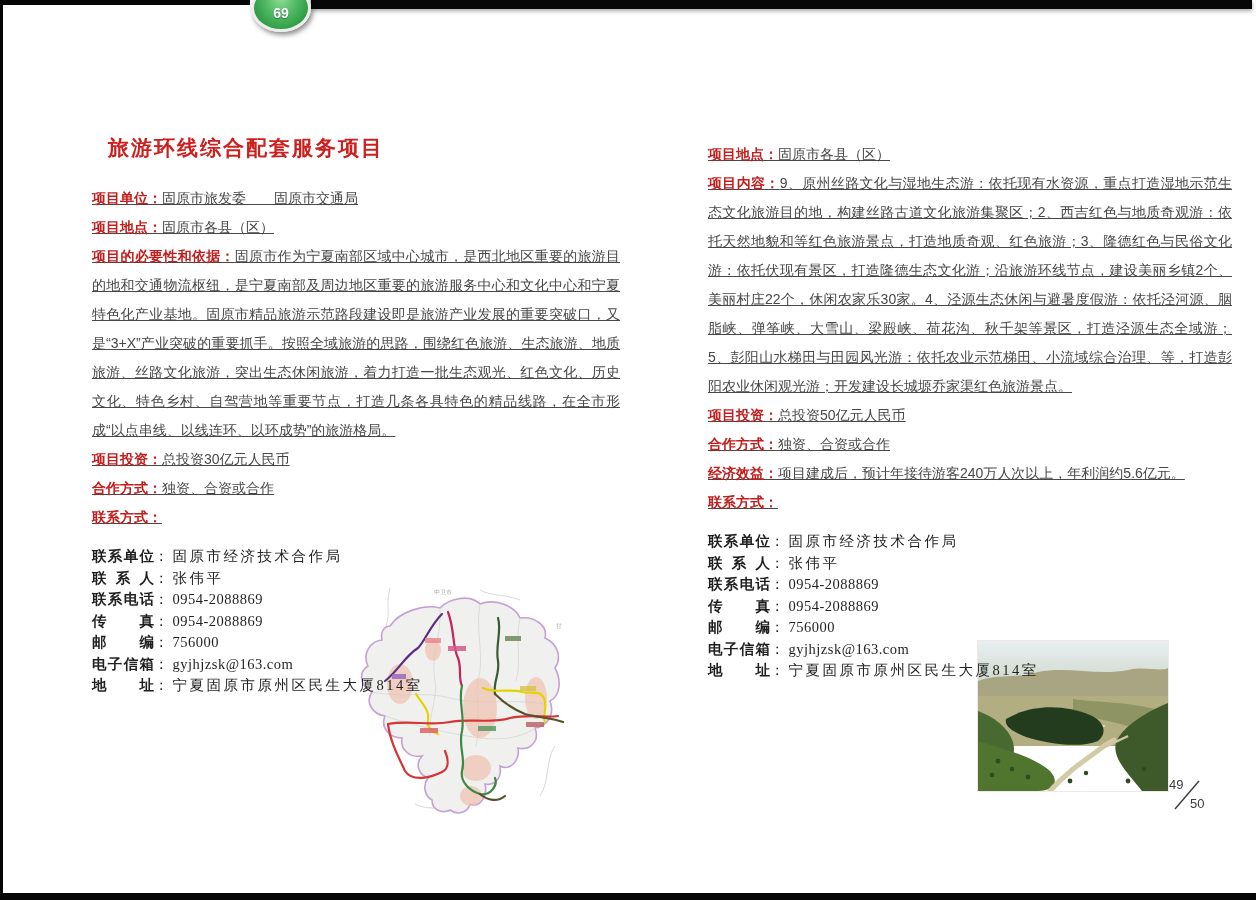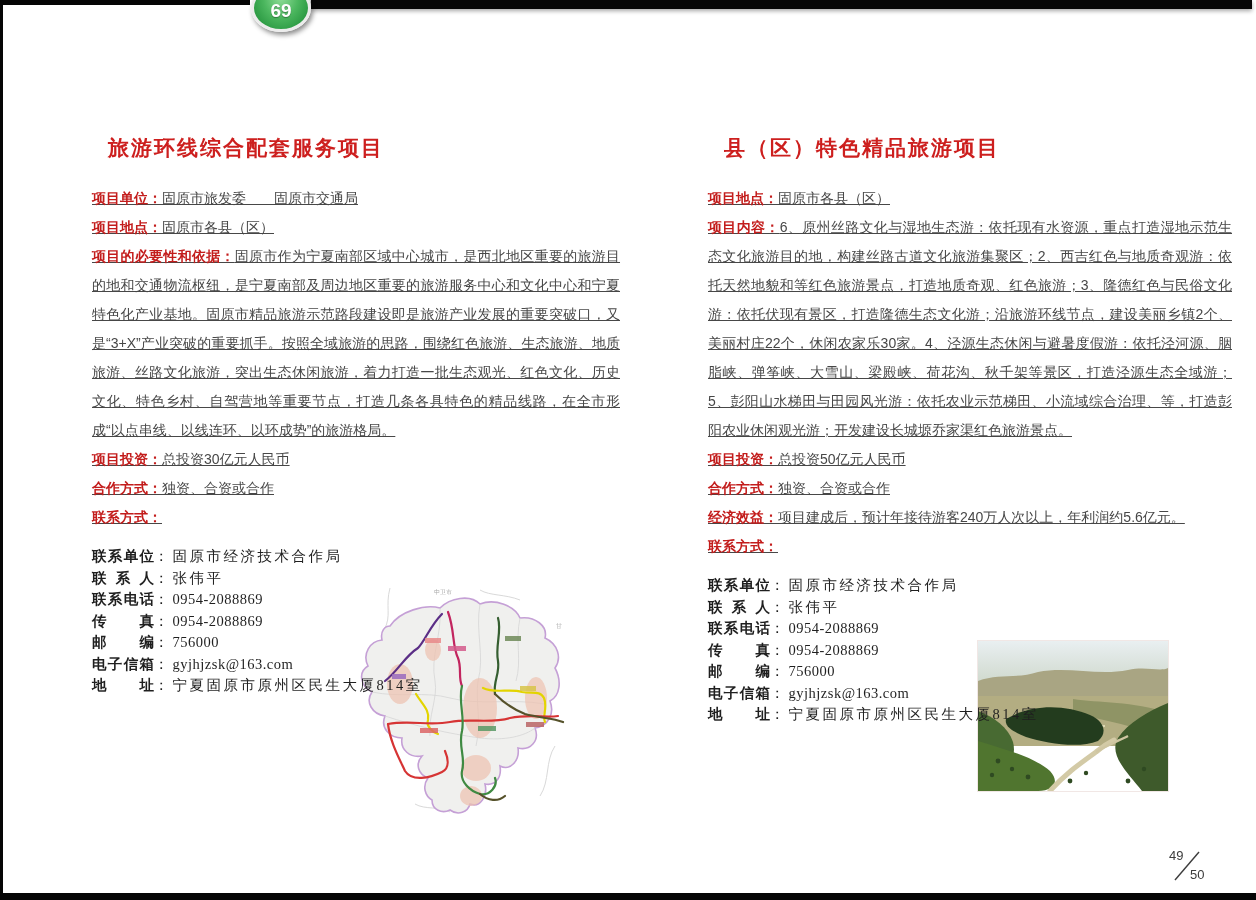--- a/index.html
+++ b/index.html
@@ -9,21 +9,21 @@
   .left-border{position:absolute;left:0;top:0;width:3px;height:900px;background:#050505;}
   .top-strip{position:absolute;left:0;top:0;width:250px;height:5px;background:#050505;}
   .top-bar{position:absolute;left:311px;top:0;width:941px;height:9px;background:#070707;
            box-shadow:0 2px 4px rgba(0,0,0,.35);}
   .bottom-bar{position:absolute;left:0;top:893px;width:1256px;height:7px;background:#050505;}
   
   .badge{position:absolute;left:251px;top:-16px;width:54px;height:42px;border-radius:50%;
          background:radial-gradient(ellipse at 50% 25%,#8fdd97 0%,#4cb75f 45%,#2f9d46 75%,#20873a 100%);
          border:3px solid #ececec;box-shadow:2px 3px 5px rgba(0,0,0,.45);
          display:flex;align-items:flex-end;justify-content:center;z-index:5;}
-  .badge span{color:#ffffff;font-weight:bold;font-size:19px;line-height:1;padding-bottom:9px;
+  .badge span{color:#ffffff;font-weight:bold;font-size:14px;line-height:1;padding-bottom:9px;
               text-shadow:0 1px 1px rgba(0,0,0,.35);}
   
   .col{position:absolute;top:118px;z-index:2;}
   .col-left{left:92px;width:528px;}
   .col-right{left:708px;width:524px;}
   .title{margin:16px;font-size:21px;font-weight:bold;color:#cd1f1e;letter-spacing:2px;}
   .body-text{margin-top:22px;font-size:14px;line-height:29px;color:#474747;text-align:justify;}
   .sec{margin:0;text-decoration:underline;}
   .lab{color:#c31d1c;font-weight:bold;}
   
@@ -32,21 +32,21 @@
   .crow{white-space:nowrap;}
   .clab{display:inline-block;width:62px;text-align:justify;text-align-last:justify;font-weight:bold;}
   .colon{margin:0 4px 0 0;}
   .cval{letter-spacing:2.5px;}
   .cval-num{letter-spacing:.5px;}
   
   .map-wrap{position:absolute;left:330px;top:586px;width:237px;height:232px;z-index:1;}
   .photo-wrap{position:absolute;left:978px;top:641px;width:190px;height:150px;z-index:1;
               box-shadow:0 0 0 1px rgba(200,160,150,.25);}
   
-  .pagenum{position:absolute;left:1166px;top:847px;width:44px;height:36px;z-index:4;}
+  .pagenum{position:absolute;left:1166px;top:776px;width:44px;height:36px;z-index:4;}
   .pagenum text{font-family:"Liberation Sans",sans-serif;font-size:13px;fill:#3c3c3c;}
 </style>
 </head>
 <body>
 
 <div class="page">
 
   <div class="left-border"></div>
   <div class="top-strip"></div>
   <div class="top-bar"></div>
@@ -71,24 +71,23 @@
       <div class="crow"><span class="clab">联系人</span><span class="colon">：</span><span class="cval">张伟平</span></div>
       <div class="crow"><span class="clab">联系电话</span><span class="colon">：</span><span class="cval cval-num">0954-2088869</span></div>
       <div class="crow"><span class="clab">传真</span><span class="colon">：</span><span class="cval cval-num">0954-2088869</span></div>
       <div class="crow"><span class="clab">邮编</span><span class="colon">：</span><span class="cval cval-num">756000</span></div>
       <div class="crow"><span class="clab">电子信箱</span><span class="colon">：</span><span class="cval cval-num">gyjhjzsk@163.com</span></div>
       <div class="crow"><span class="clab">地址</span><span class="colon">：</span><span class="cval">宁夏固原市原州区民生大厦814室</span></div>
     </div>
   </div>
 
   <div class="col col-right">
-    <h1 class="title">县（区）特色精品旅游项目</h1>
     <div class="body-text">
       <p class="sec"><span class="lab">项目地点：</span><span>固原市各县（区）</span></p>
-      <p class="sec"><span class="lab">项目内容：</span><span>6、原州丝路文化与湿地生态游：依托现有水资源，重点打造湿地示范生态文化旅游目的地，构建丝路古道文化旅游集聚区；2、西吉红色与地质奇观游：依托天然地貌和等红色旅游景点，打造地质奇观、红色旅游；3、隆德红色与民俗文化游：依托伏现有景区，打造隆德生态文化游；沿旅游环线节点，建设美丽乡镇2个、美丽村庄22个，休闲农家乐30家。4、泾源生态休闲与避暑度假游：依托泾河源、胭脂峡、弹筝峡、大雪山、梁殿峡、荷花沟、秋千架等景区，打造泾源生态全域游；5、彭阳山水梯田与田园风光游：依托农业示范梯田、小流域综合治理、等，打造彭阳农业休闲观光游；开发建设长城塬乔家渠红色旅游景点。</span></p>
+      <p class="sec"><span class="lab">项目内容：</span><span>9、原州丝路文化与湿地生态游：依托现有水资源，重点打造湿地示范生态文化旅游目的地，构建丝路古道文化旅游集聚区；2、西吉红色与地质奇观游：依托天然地貌和等红色旅游景点，打造地质奇观、红色旅游；3、隆德红色与民俗文化游：依托伏现有景区，打造隆德生态文化游；沿旅游环线节点，建设美丽乡镇2个、美丽村庄22个，休闲农家乐30家。4、泾源生态休闲与避暑度假游：依托泾河源、胭脂峡、弹筝峡、大雪山、梁殿峡、荷花沟、秋千架等景区，打造泾源生态全域游；5、彭阳山水梯田与田园风光游：依托农业示范梯田、小流域综合治理、等，打造彭阳农业休闲观光游；开发建设长城塬乔家渠红色旅游景点。</span></p>
       <p class="sec"><span class="lab">项目投资：</span><span>总投资50亿元人民币</span></p>
       <p class="sec"><span class="lab">合作方式：</span><span>独资、合资或合作</span></p>
       <p class="sec"><span class="lab">经济效益：</span><span>项目建成后，预计年接待游客240万人次以上，年利润约5.6亿元。</span></p>
       <p class="sec"><span class="lab">联系方式：</span><span></span></p>
     </div>
     <div class="contact">
       <div class="crow"><span class="clab">联系单位</span><span class="colon">：</span><span class="cval">固原市经济技术合作局</span></div>
       <div class="crow"><span class="clab">联系人</span><span class="colon">：</span><span class="cval">张伟平</span></div>
       <div class="crow"><span class="clab">联系电话</span><span class="colon">：</span><span class="cval cval-num">0954-2088869</span></div>
       <div class="crow"><span class="clab">传真</span><span class="colon">：</span><span class="cval cval-num">0954-2088869</span></div>

